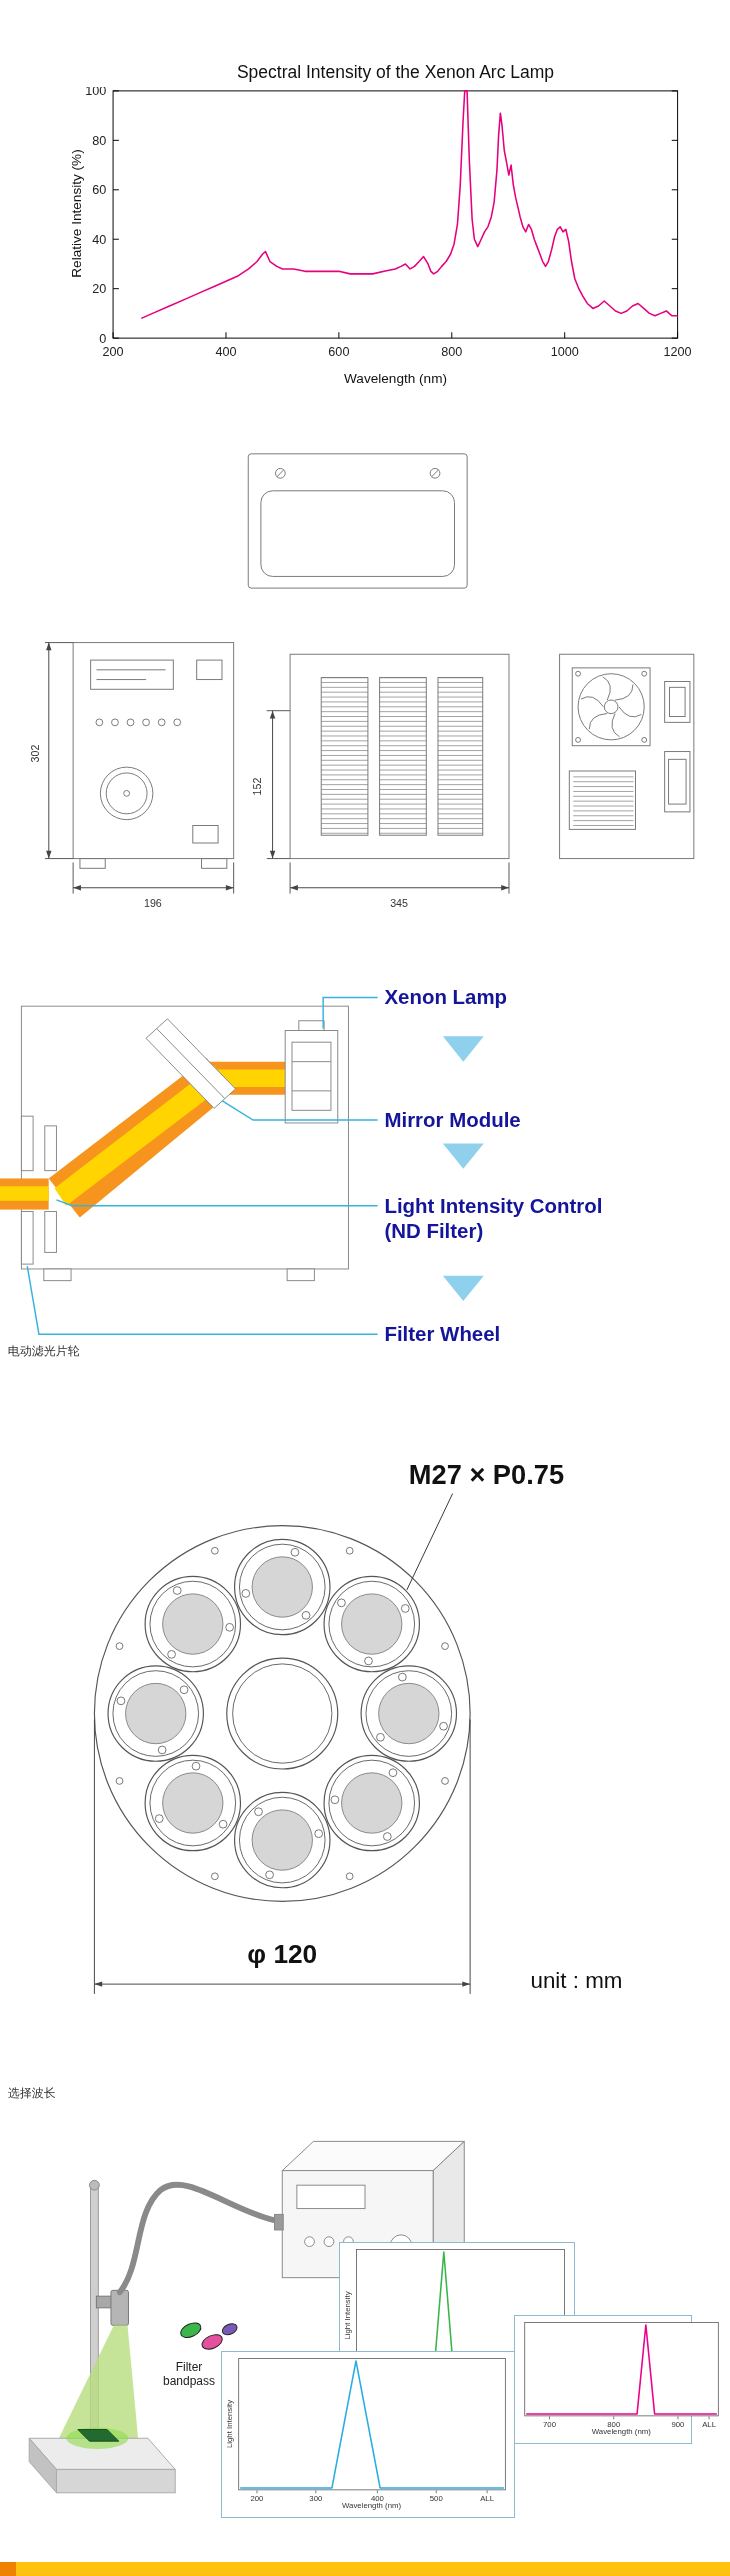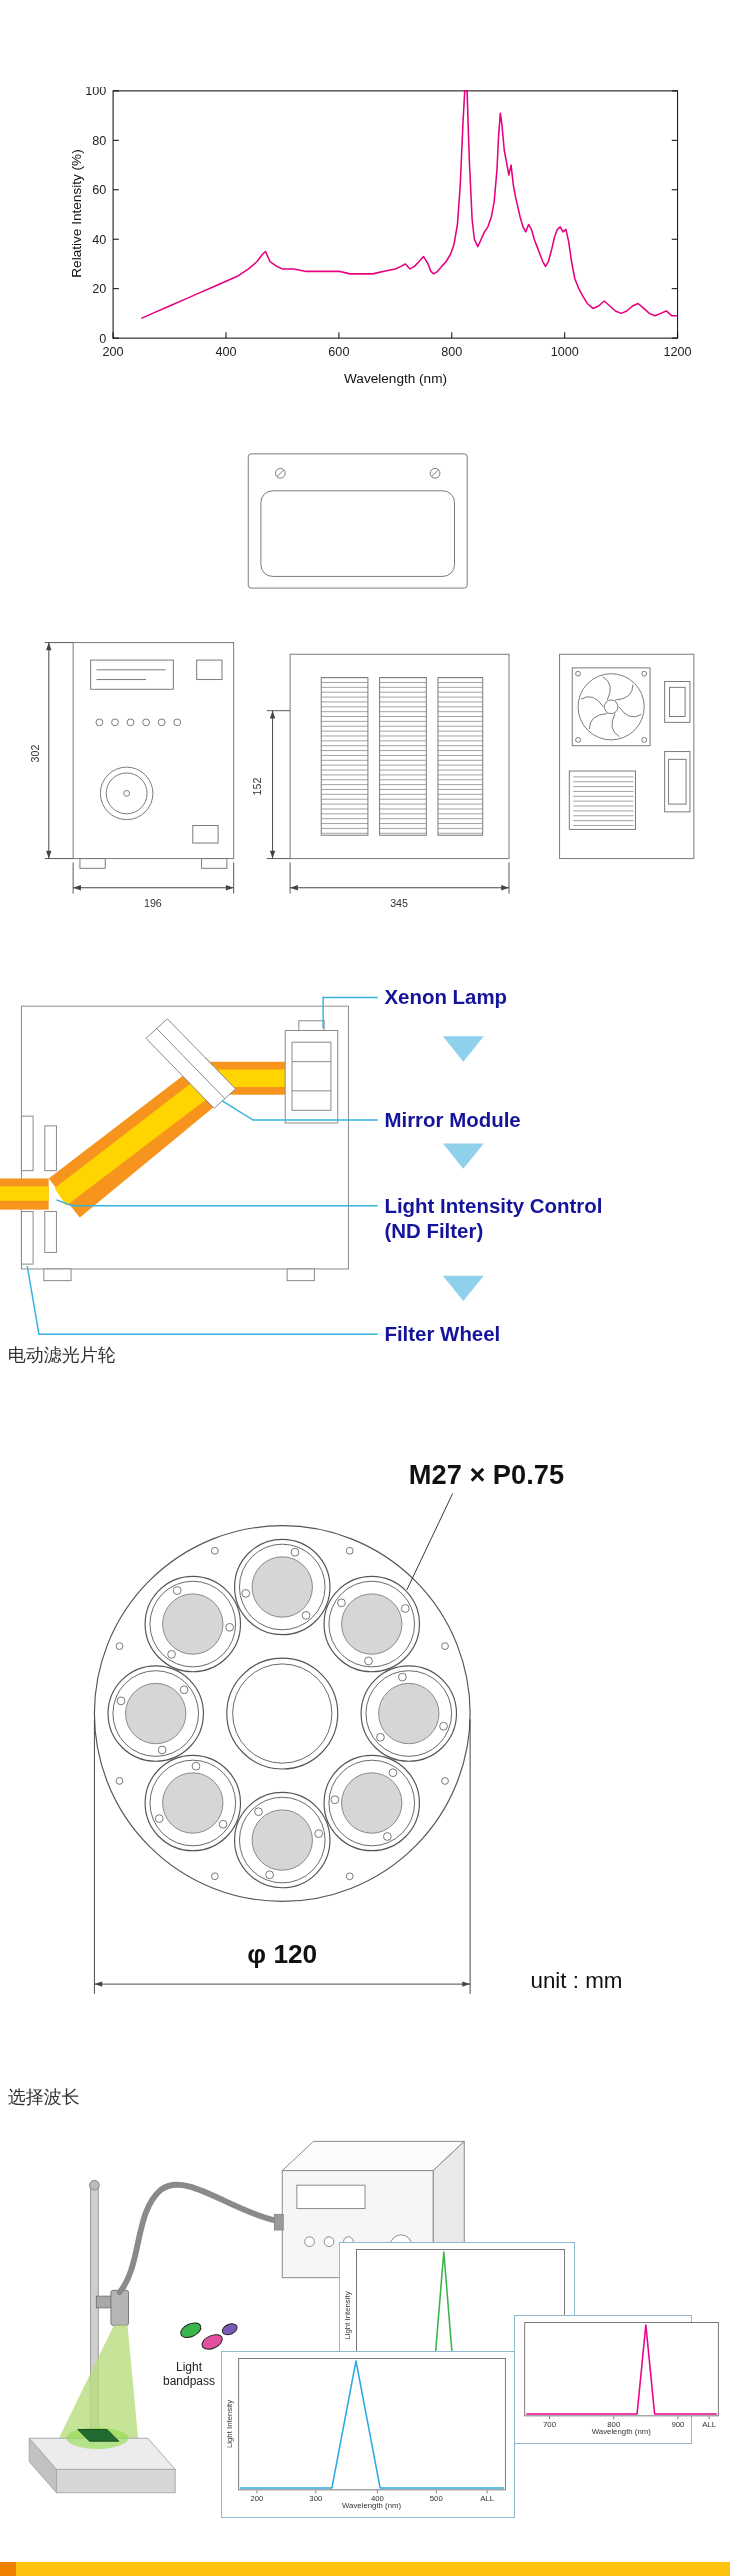--- a/index.html
+++ b/index.html
@@ -7,36 +7,37 @@
   #page{position:relative;width:730px;height:2576px;background:#fff;overflow:hidden;
         font-family:"Liberation Sans",sans-serif;color:#111}
   .abs{position:absolute}
   svg text{font-family:"Liberation Sans",sans-serif}
   .chart-title{position:absolute;top:5.8px;left:113px;width:565px;text-align:center;
                font-size:17.5px;color:#111}
   .chart-ylabel{position:absolute;left:-31px;top:150px;width:214px;text-align:center;
                 font-size:13.6px;color:#111;transform:rotate(-90deg)}
   .chart-xlabel{position:absolute;top:315px;left:152px;width:487px;text-align:center;
                 font-size:13.6px;color:#111}
-  .caption{position:absolute;left:7.8px;font-size:18px;color:#333}
+  .caption{position:absolute;left:7.8px;font-size:12px;color:#333}
   .mini{position:absolute;background:#fff;border:1px solid #8fb9cf}
   .mini-yl{position:absolute;font-size:7.8px;color:#333;text-align:center;
            transform-origin:0 0;transform:rotate(-90deg);line-height:9.7px}
   .mini-xl{position:absolute;font-size:7.8px;color:#333;text-align:center}
   .nb-label{position:absolute;left:146px;top:243px;width:86px;text-align:center;
             font-size:12px;color:#222;line-height:1.2}
   #footer-bar{position:absolute;left:0;top:2562px;width:730px;height:13.6px;
               background:linear-gradient(90deg,#ef8200 0,#ef8200 15.6px,#ffc20e 15.6px,#ffc20e 100%)}
 </style>
 </head>
 <body>
 
 <div id="page">
 
   <div class="abs" style="top:56px;left:0;width:730px;height:389px">
+    <div class="chart-title">Spectral Intensity of the Xenon Arc Lamp</div>
     <div class="chart-ylabel">Relative Intensity (%)</div>
     <svg id="main-plot" class="abs" style="top:31px;left:68px" width="643" height="292" viewBox="0 0 660 300">
         <rect x="46" y="4" width="580" height="254" fill="#fff" stroke="#000" stroke-width="1"></rect>
         <line x1="46" y1="258" x2="52" y2="258" stroke="#000"></line>
         <line x1="620" y1="258" x2="626" y2="258" stroke="#000"></line>
         <text x="39" y="262.5" text-anchor="end" font-size="13" fill="#222">0</text>
         <line x1="46" y1="207.2" x2="52" y2="207.2" stroke="#000"></line>
         <line x1="620" y1="207.2" x2="626" y2="207.2" stroke="#000"></line>
         <text x="39" y="211.7" text-anchor="end" font-size="13" fill="#222">20</text>
         <line x1="46" y1="156.39999999999998" x2="52" y2="156.39999999999998" stroke="#000"></line>
@@ -438,21 +439,21 @@
           <circle cx="412" cy="132" r="11" fill="#fff"></circle>
         <rect x="282" y="100" width="9" height="16" fill="#9a9a9a"></rect>
       </g>
       <g>
         <ellipse cx="196" cy="219" rx="11" ry="6.5" fill="#3cb54a" stroke="#222" transform="rotate(-24 196 219)"></ellipse>
         <ellipse cx="218" cy="231" rx="11" ry="6.5" fill="#e54fa0" stroke="#222" transform="rotate(-24 218 231)"></ellipse>
         <ellipse cx="236" cy="218" rx="8" ry="5" fill="#7a5ab8" stroke="#222" transform="rotate(-24 236 218)"></ellipse>
       </g>
     </svg>
     <div class="nb-label">
-      <div>Light</div>
+      <div>Filter</div>
       <div>bandpass</div>
     </div>
     <div class="mini" id="mini-0" style="left:339px;top:125px;width:236px;height:158px;z-index:1">
         <svg width="211" height="146" style="position: absolute; left: 15.6px; top: 5.8px;" viewBox="0 0 217 150">
           <rect x="0.5" y="0.5" width="214" height="136" fill="#fff" stroke="#555" stroke-width="0.8"></rect>
           <polyline points="2,134.5 79.5,134.5 90.3,3 101.0,134.5 213,134.5" fill="none" stroke="#39b54a" stroke-width="1.6" stroke-linejoin="round"></polyline>
           <line x1="111.8" y1="137" x2="111.8" y2="140" stroke="#555" stroke-width="0.8"></line>
           <text x="111.8" y="148" text-anchor="middle" font-size="8" fill="#333">600</text>
           <line x1="193.5" y1="137" x2="193.5" y2="140" stroke="#555" stroke-width="0.8"></line>
           <text x="193.5" y="148" text-anchor="middle" font-size="8" fill="#333">ALL</text>

